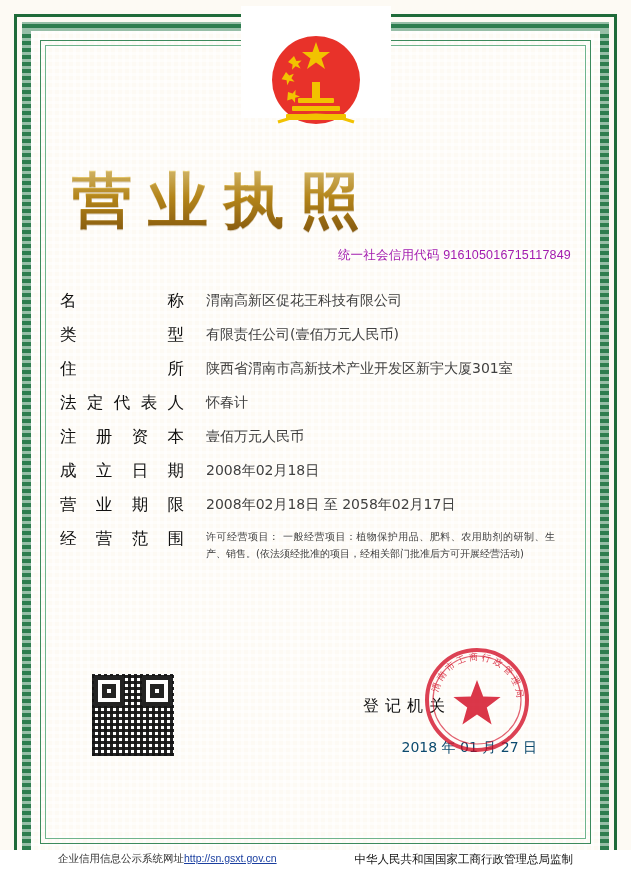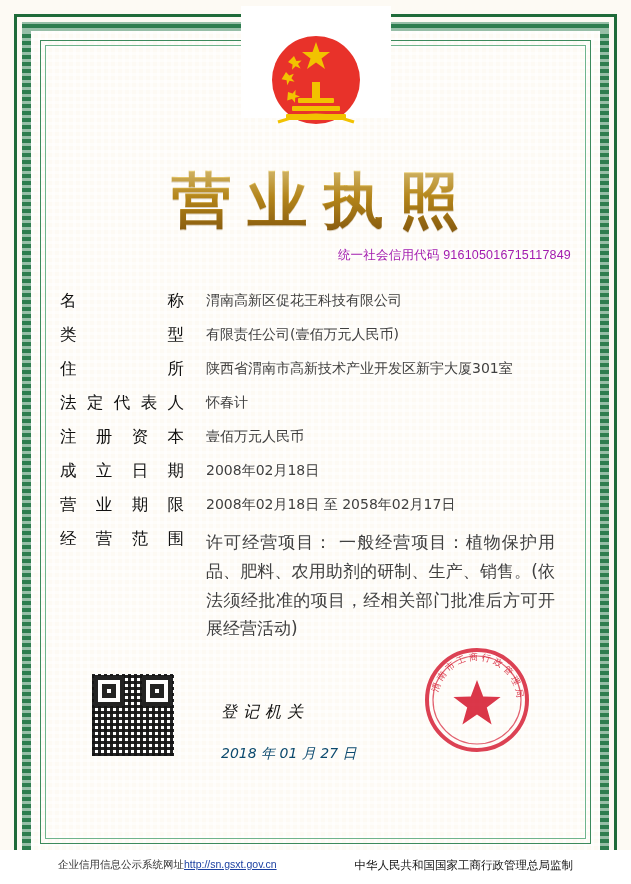--- a/index.html
+++ b/index.html
@@ -104,21 +104,21 @@
   .content {
     position: absolute;
     left: 56px;
     top: 56px;
     right: 56px;
     bottom: 56px;
     z-index: 2;
   }
 
   .title {
-    text-align: center;
+    text-align: left;
     margin-top: 112px;
     font-family: "DejaVu Serif", serif;
     font-weight: bold;
     font-size: 60px;
     letter-spacing: 16px;
     padding-left: 16px;
     color: #b8860b;
     background: linear-gradient(180deg, #f0d98a 0%, #c8971f 45%, #8a5d10 100%);
     -webkit-background-clip: text;
     background-clip: text;
@@ -160,21 +160,21 @@
     padding-left: 4px;
   }
   td.value {
     font-size: 14px;
     color: #404040;
     font-family: "DejaVu Sans", sans-serif;
     line-height: 1.45;
     padding-left: 2px;
   }
   td.value.small {
-    font-size: 17px;
+    font-size: 10px;
     line-height: 1.7;
     padding-right: 20px;
     text-align: justify;
   }
 
   
   .qr {
     position: absolute;
     left: 36px;
     bottom: 72px;
@@ -194,23 +194,23 @@
     background: #fff;
     box-shadow: inset 0 0 0 4px #fff, inset 0 0 0 9px #111;
   }
   .qr::before { left: 2px; top: 2px; }
   .qr::after { right: 2px; top: 2px; }
 
   
   .reg-area {
     position: absolute;
     right: 24px;
-    bottom: 65px;
+    bottom: 71px;
     width: 330px;
-    font-style: italic;
+    text-align: right;
   }
   .reg-line {
     font-size: 16px;
     font-family: "DejaVu Sans", sans-serif;
     letter-spacing: 6px;
     color: #111;
     padding-right: 100px;
     margin-bottom: 22px;
   }
   .reg-date {
@@ -231,21 +231,21 @@
     opacity: 0.88;
   }
 
   .footer {
     position: absolute;
     left: 0;
     right: 0;
     bottom: 6px;
     height: 26px;
     display: flex;
-    align-items: center;
+    align-items: flex-start;
     justify-content: space-between;
     padding: 0 58px;
     box-sizing: border-box;
     font-size: 10.5px;
     color: #333;
     z-index: 6;
   }
   .footer .left { color: #333; }
   .footer .left a { color: #1a3fa0; text-decoration: underline; }
   .footer .right { font-size: 11.5px; color: #111; font-family: Liberation Sans, sans-serif; }

